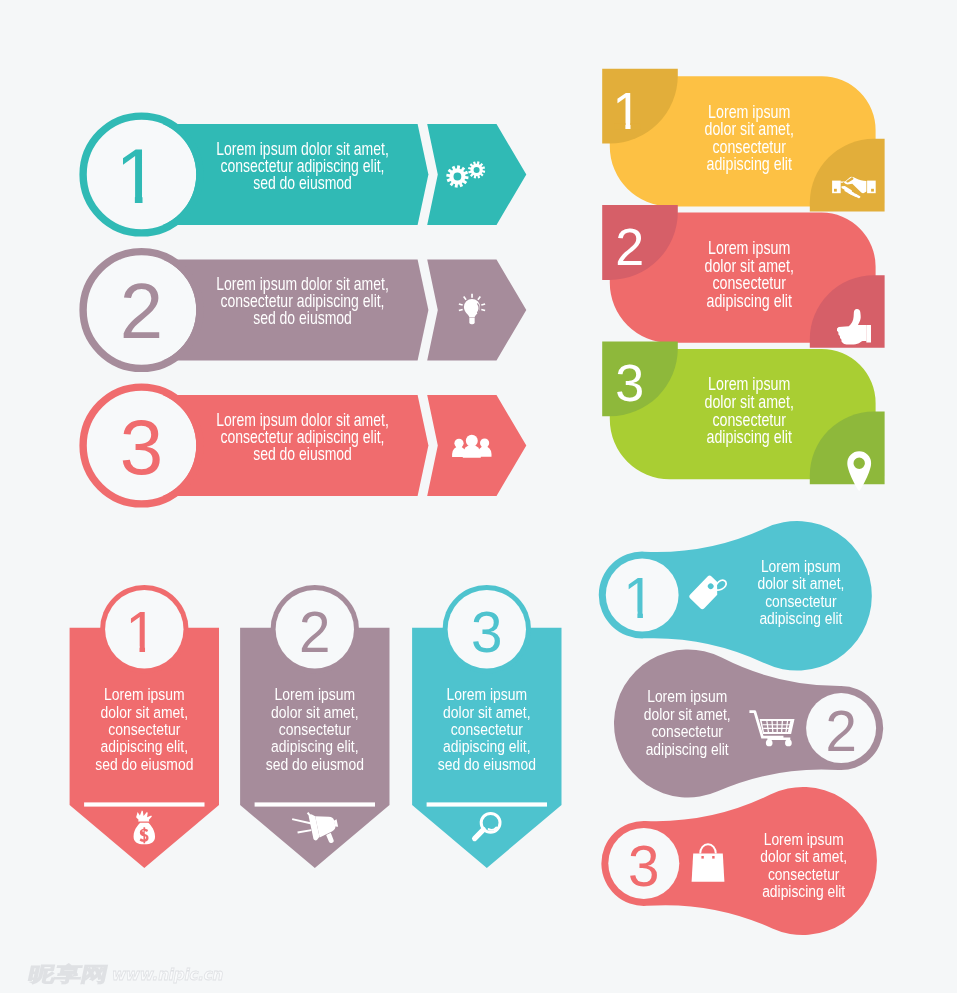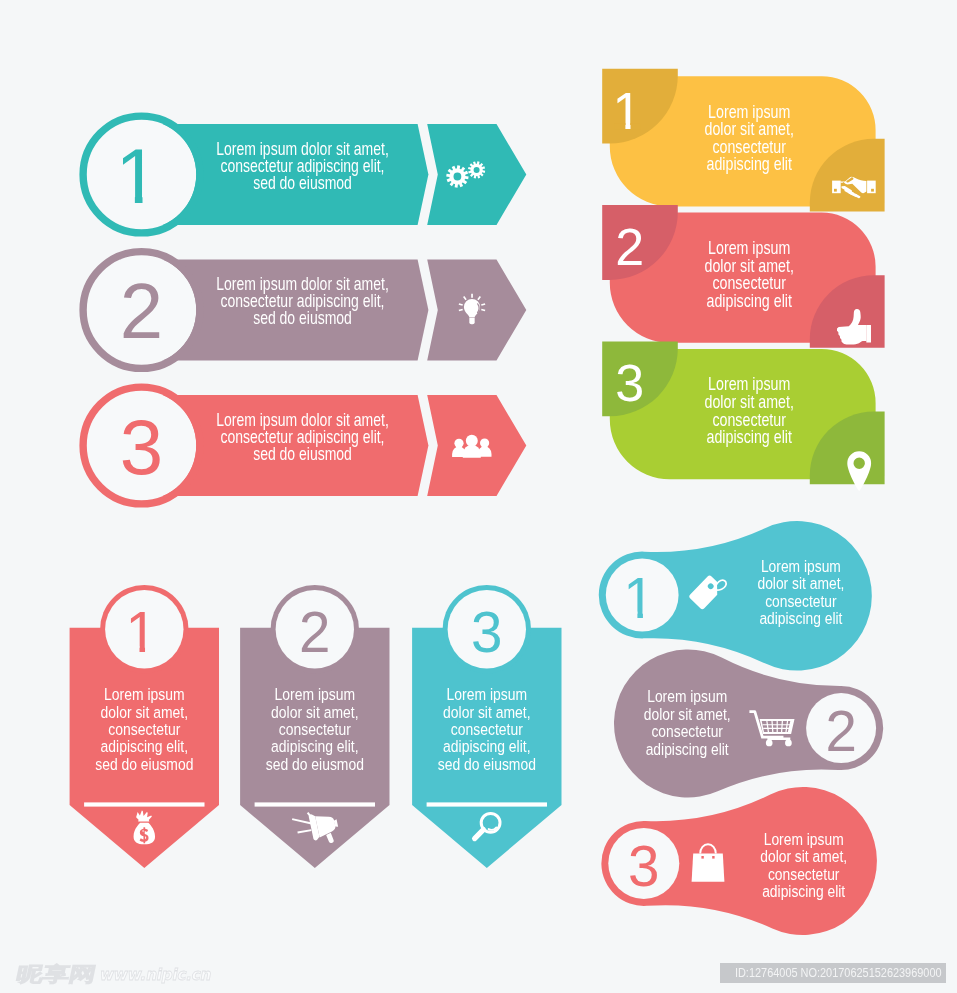--- a/index.html
+++ b/index.html
@@ -1,21 +1,21 @@
 <!DOCTYPE html>
 <html><head>
 <meta charset="utf-8">
 <title>infographic</title>
 <style>
   html,body{margin:0;padding:0;background:#F5F7F8;}
   body{width:957px;height:993px;overflow:hidden;position:relative;
        font-family:"Liberation Sans",sans-serif;}
   .stage{position:absolute;left:0;top:0;width:957px;height:993px;}
   svg{display:block;shape-rendering:geometricPrecision;}
-  .wm{position:absolute;left:0;top:0;width:866px;height:993px;}
+  .wm{position:absolute;left:12px;top:0;width:866px;height:993px;}
   .wm-logo{position:absolute;left:14.0px;top:954.0px;font-size:25px;font-weight:bold;
      color:#FAFBFC;-webkit-text-stroke:1.1px #DFE1E4;letter-spacing:-0.5px;
      font-family:"DejaVu Sans",sans-serif;transform:scale(1.07,0.80) skewX(-9deg);
      transform-origin:0 100%;}
   .wm-site{position:absolute;left:100.0px;top:960.0px;font-size:21px;font-weight:bold;
      font-style:italic;color:#FAFBFC;-webkit-text-stroke:1.0px #DFE1E4;
      font-family:"DejaVu Sans",sans-serif;letter-spacing:-0.3px;
      transform:scale(0.725,0.79);transform-origin:0 100%;}
   .wm-id{position:absolute;left:719.8px;top:962.6px;width:226.3px;height:20.7px;
      box-sizing:border-box;background:#C6C8CB;overflow:hidden;}
@@ -256,16 +256,13 @@
             </g>
           </g>
 </g>
 </g>
 </svg>
 </div>
 
 <div class="wm">
   <div class="wm-logo">昵享网</div>
   <div class="wm-site">www.nipic.cn</div>
-  <div class="wm-id">
-      <span>ID:12764005 NO:20170625152623969000</span>
-    </div>
 </div>
 
 </body></html>

